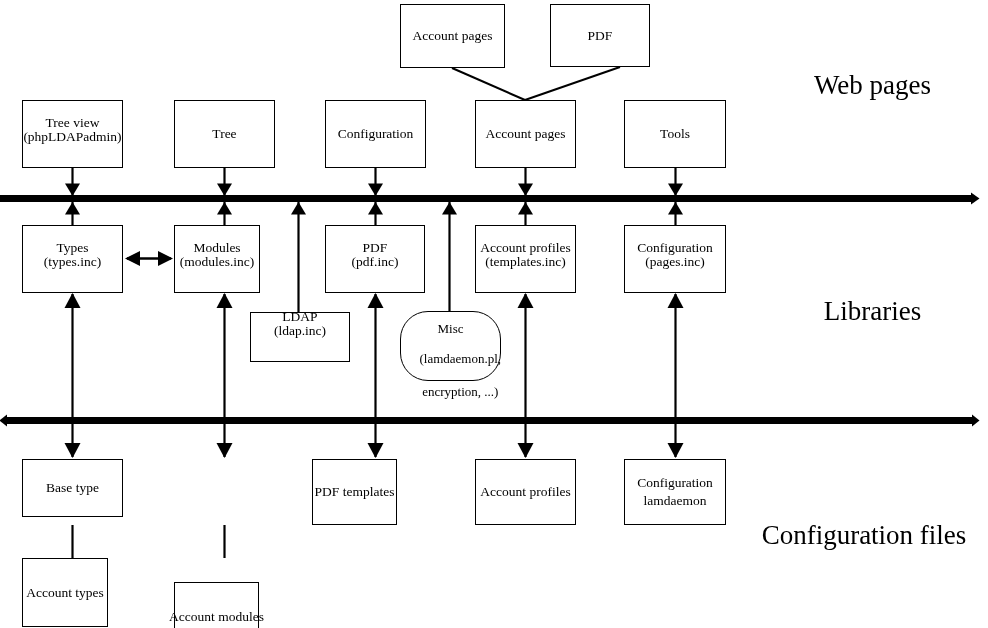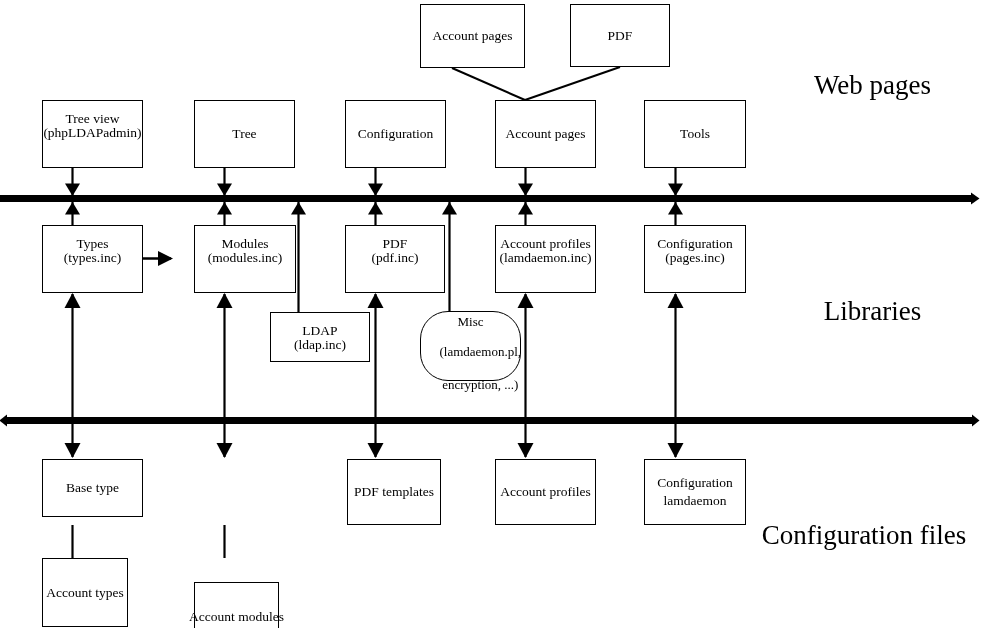--- a/index.html
+++ b/index.html
@@ -18,24 +18,23 @@
     background:#ffffff;
     box-sizing:border-box;
     font-size:13.5px;
     line-height:1;
     text-align:center;
     display:flex;
     flex-direction:column;
     align-items:center;
     justify-content:center;
     white-space:nowrap;
-    margin-left:20px;
   }
-  .box.two{justify-content:flex-start;padding:11px 0 9px 0;}
-  .box.misc{justify-content:space-between;padding:3px 0 4px 0;font-size:13px;border-radius:28px;}
+  .box.two{justify-content:flex-end;padding:11px 0 24px 0;}
+  .box.misc{justify-content:space-between;padding:10px 0 4px 0;font-size:13px;border-radius:28px;}
   .box.misc .tight{line-height:1.25;white-space:pre;}
   .box.stack2 span{line-height:1.35;}
   .section-label{
     position:absolute;
     font-size:27px;
     text-align:center;
     white-space:nowrap;
   }
 </style>
 </head>
@@ -166,31 +165,31 @@
   <div class="box" style="left:624px;top:100px;width:102px;height:68px">
     <span>Tools</span>
   </div>
 
   <div class="section-label" style="left:755px;top:70px;width:235px">Web pages</div>
 
   <div class="box two" style="left:22px;top:225px;width:101px;height:68px">
     <span>Types</span>
     <span>(types.inc)</span>
   </div>
-  <div class="box two" style="left:174px;top:225px;width:102px;height:68px">
+  <div class="box two" style="left:174px;top:225px;width:86px;height:68px">
     <span>Modules</span>
     <span>(modules.inc)</span>
   </div>
   <div class="box two" style="left:325px;top:225px;width:100px;height:68px">
     <span>PDF</span>
     <span>(pdf.inc)</span>
   </div>
   <div class="box two" style="left:475px;top:225px;width:101px;height:68px">
     <span>Account profiles</span>
-    <span>(lamdaemon.inc)</span>
+    <span>(templates.inc)</span>
   </div>
   <div class="box two" style="left:624px;top:225px;width:102px;height:68px">
     <span>Configuration</span>
     <span>(pages.inc)</span>
   </div>
 
   <div class="box two" style="left:250px;top:312px;width:100px;height:50px">
     <span>LDAP</span>
     <span>(ldap.inc)</span>
   </div>
@@ -200,21 +199,21 @@
       <span>(lamdaemon.pl,</span><br>
       <span>encryption, ...)</span>
     </span>
   </div>
 
   <div class="section-label" style="left:755px;top:296px;width:235px">Libraries</div>
 
   <div class="box" style="left:22px;top:459px;width:101px;height:58px">
     <span>Base type</span>
   </div>
-  <div class="box" style="left:327px;top:459px;width:94px;height:66px">
+  <div class="box" style="left:312px;top:459px;width:85px;height:66px">
     <span>PDF templates</span>
   </div>
   <div class="box" style="left:475px;top:459px;width:101px;height:66px">
     <span>Account profiles</span>
   </div>
   <div class="box stack2" style="left:624px;top:459px;width:102px;height:66px">
     <span>Configuration</span>
     <span>lamdaemon</span>
   </div>
 

